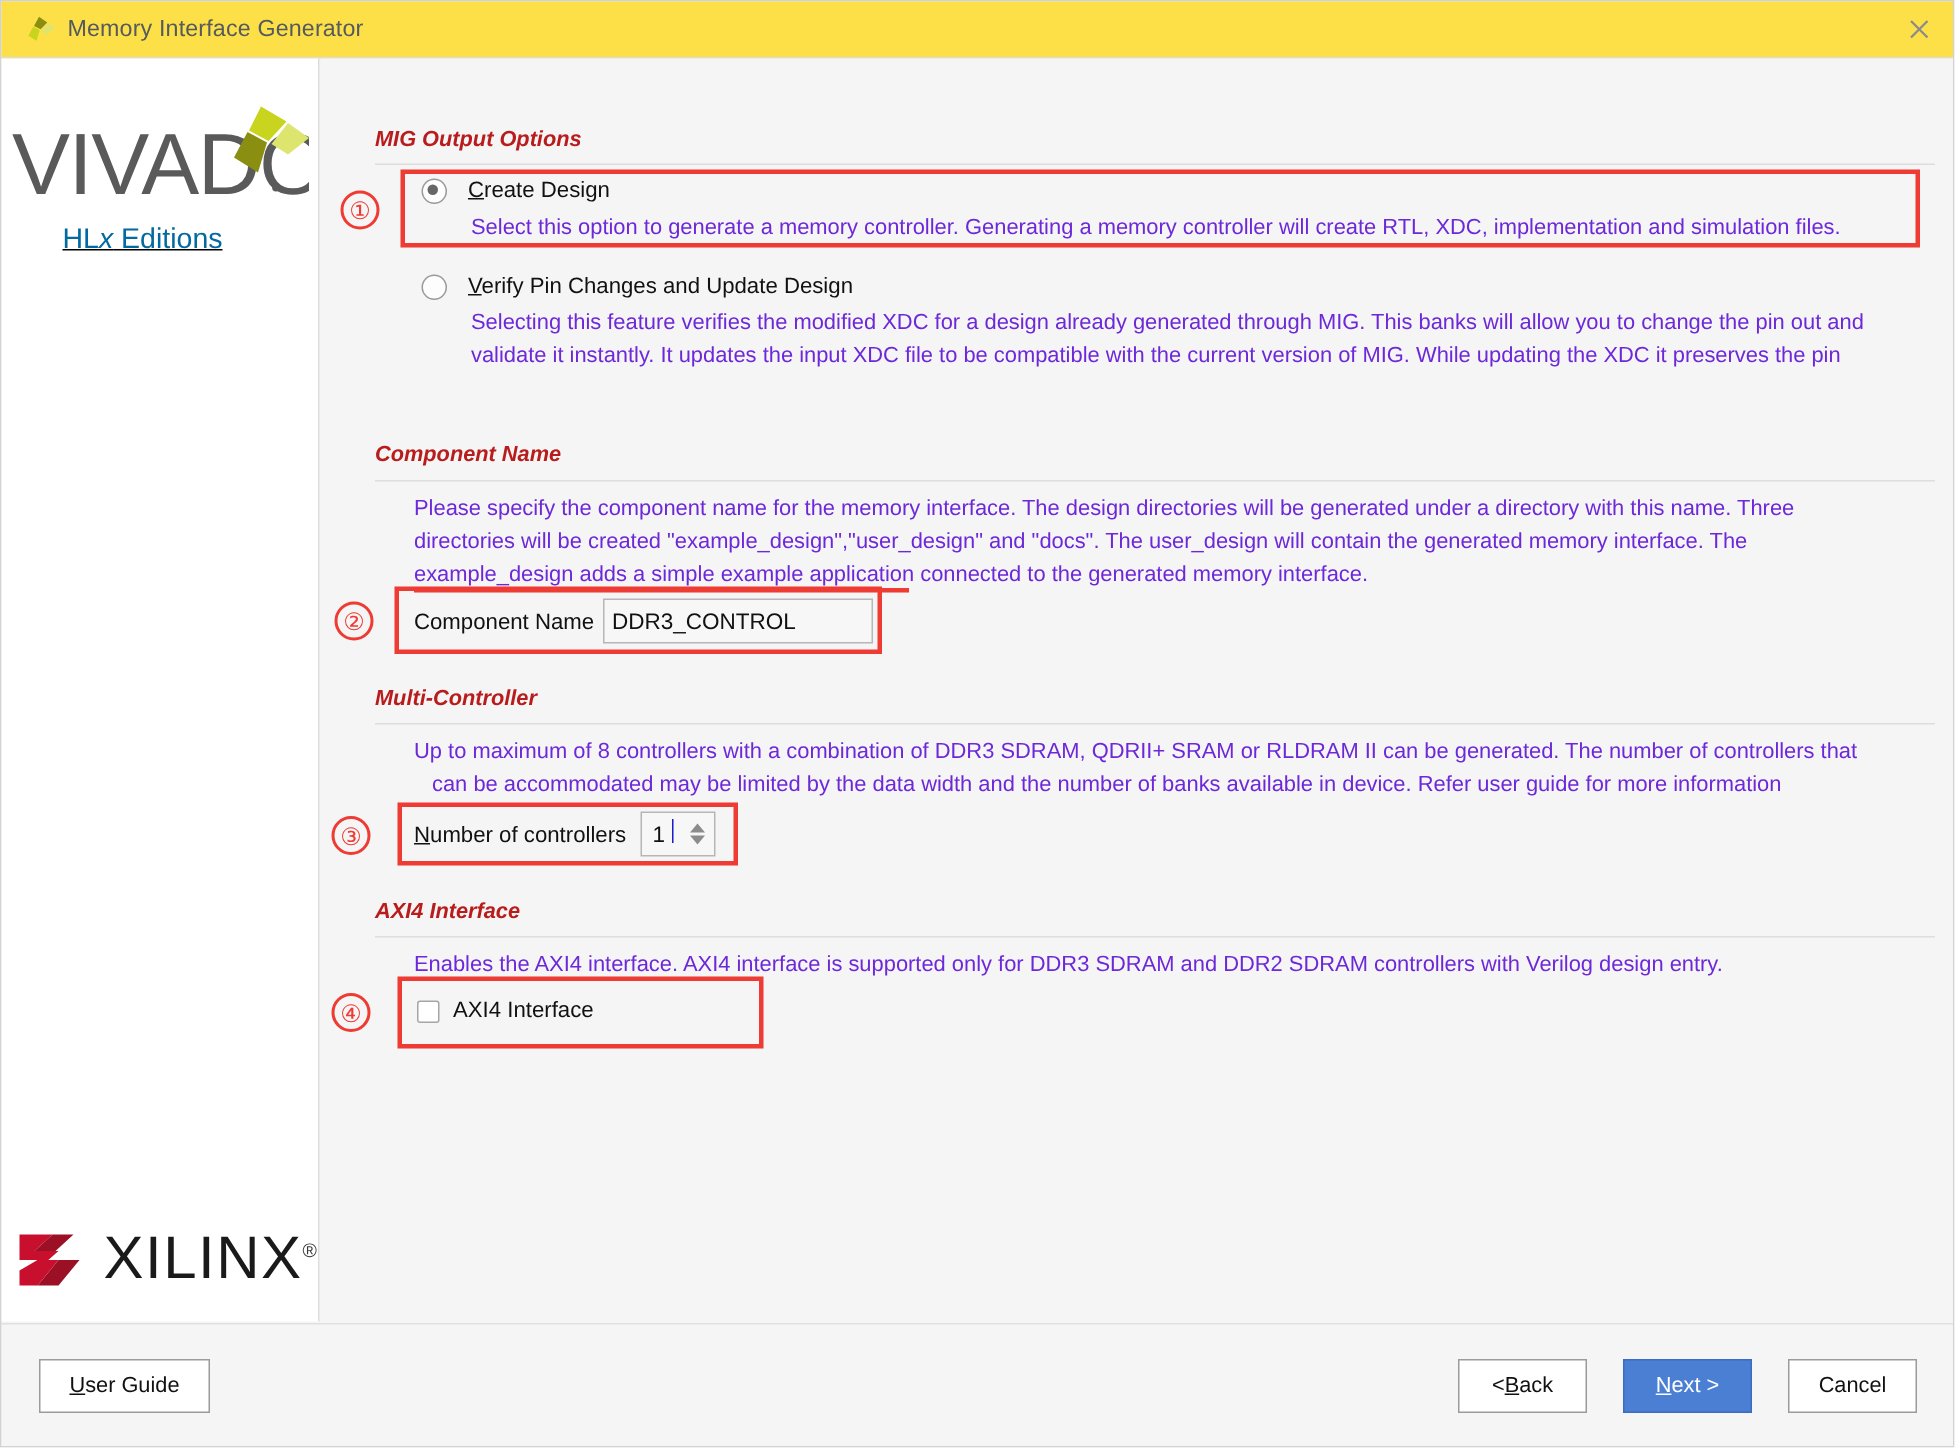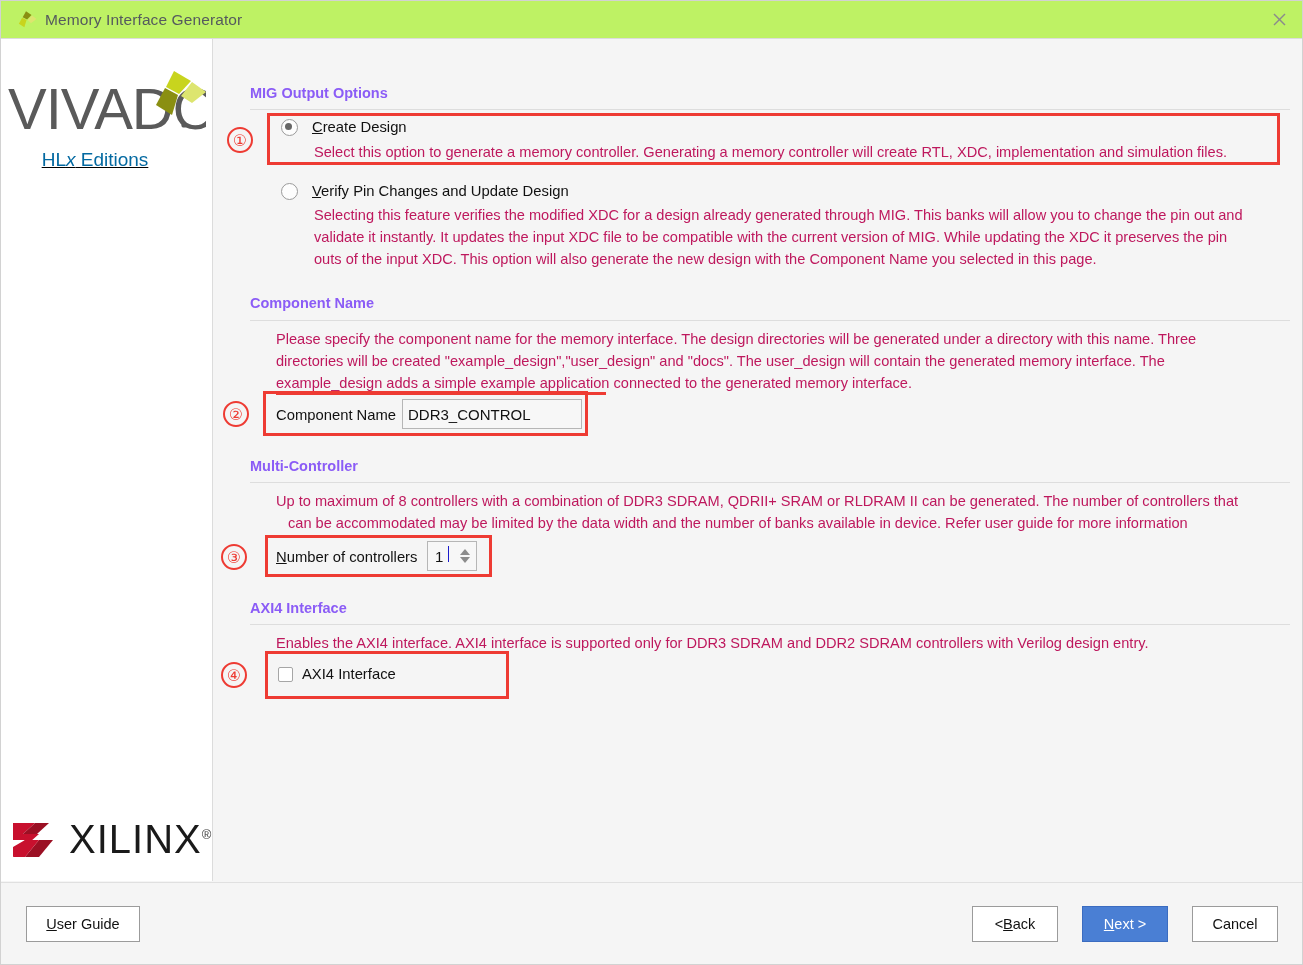--- a/index.html
+++ b/index.html
@@ -14,21 +14,21 @@
     position: relative;
     width: 1303px; height: 965px;
     background: #f5f5f5;
     border: 1px solid #d2d2d2;
   }
 
   
   .titlebar {
     position: absolute; left: 0; top: 0;
     width: 1301px; height: 38px;
-    background: #bef264;
+    background: #fde047;
     border-bottom: 1px solid #dcdcdc;
     display: flex; align-items: center;
   }
   .title-logo { width: 22px; height: 20px; margin-left: 14px; margin-right: 8px; flex: none; }
   .title-text {
     font-size: 15.5px; color: #555a5e; letter-spacing: .1px;
   }
   .titlebar-close {
     position: absolute; right: 0; top: 0;
     width: 46px; height: 37px;
@@ -60,28 +60,28 @@
 
   
   .content {
     position: absolute; left: 213px; top: 38px;
     width: 1088px; height: 842px;
     background: #f5f5f5;
     overflow: hidden;
   }
   .section-head {
     position: absolute;
-    font-size: 14.5px; font-weight: bold; color: #8b5cf6;
+    font-size: 14.5px; font-weight: bold; color: #b91c1c; font-style: italic;
   }
   .section-rule {
     position: absolute; height: 1px; background: #dddddd;
   }
   .para {
     position: absolute;
-    font-size: 14.6px; color: #be185d; line-height: 21.5px;
+    font-size: 14.6px; color: #6d28d9; line-height: 21.5px;
   }
   .optlabel {
     font-size: 14.8px; color: #111111;
   }
   .u { text-decoration: underline; }
 
   
   .radio-outer {
     position: absolute;
     width: 17px; height: 17px; border-radius: 50%;
@@ -226,21 +226,20 @@
     <div class="section-rule" style="left:36px; top:70px; width:1040px;"></div>
 
     <div class="radio-outer on" style="left:67px; top:80px;"></div>
     <div class="optlabel" style="position:absolute; left:98px; top:80px;"><span class="u">C</span><span>reate Design</span></div>
     <div class="para" style="left:100px; top:103px; width:950px;">Select this option to generate a memory controller. Generating a memory controller will create RTL, XDC, implementation and simulation files.</div>
 
     <div class="radio-outer" style="left:67px; top:144px;"></div>
     <div class="optlabel" style="position:absolute; left:98px; top:144px;"><span class="u">V</span><span>erify Pin Changes and Update Design</span></div>
     <div class="para" style="left:100px; top:166px;">Selecting this feature verifies the modified XDC for a design already generated through MIG. This banks will allow you to change the pin out and</div>
     <div class="para" style="left:100px; top:188px;">validate it instantly. It updates the input XDC file to be compatible with the current version of MIG. While updating the XDC it preserves the pin</div>
-    <div class="para" style="left:100px; top:210px;">outs of the input XDC. This option will also generate the new design with the Component Name you selected in this page.</div>
 
     <div class="section-head" style="left:36px; top:256px;">Component Name</div>
     <div class="section-rule" style="left:36px; top:281px; width:1040px;"></div>
 
     <div class="para" style="left:62px; top:312px;">directories will be created "example_design","user_design" and "docs". The user_design will contain the generated memory interface. The</div>
     <div class="para" style="left:62px; top:290px;">Please specify the component name for the memory interface. The design directories will be generated under a directory with this name. Three</div>
     <div class="para" style="left:62px; top:334px;">example_design adds a simple example application connected to the generated memory interface.</div>
     <div class="annot-underline" style="left:62px; top:353px; width:330px;"></div>
 
     <div class="optlabel" style="position:absolute; left:62px; top:368px;">Component Name</div>

